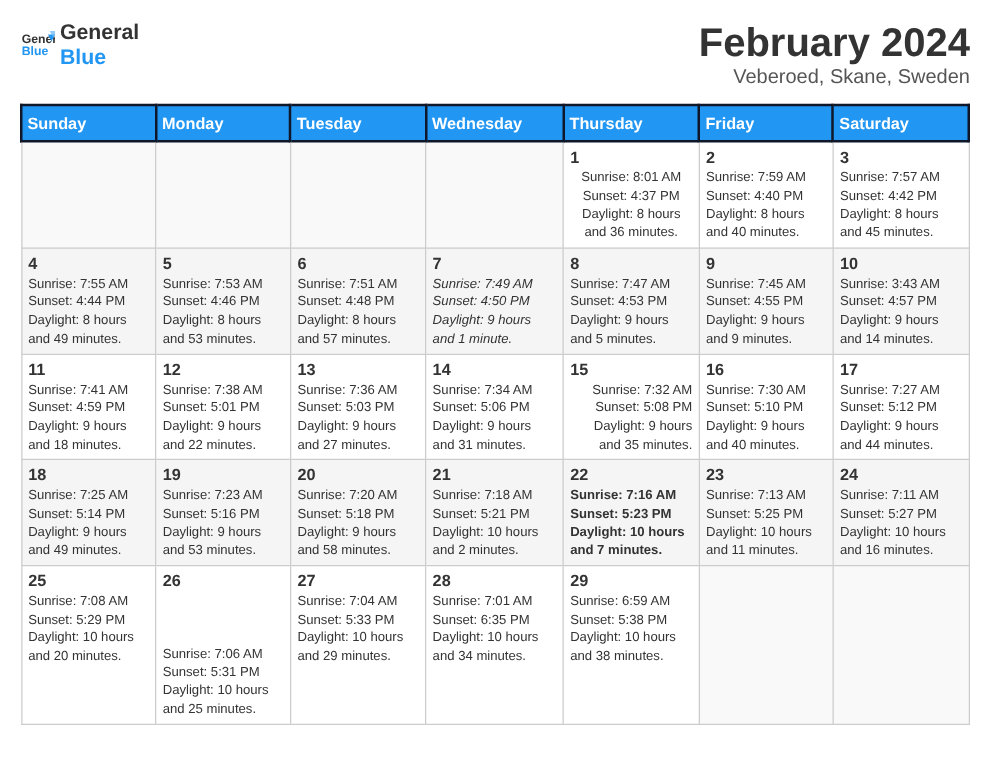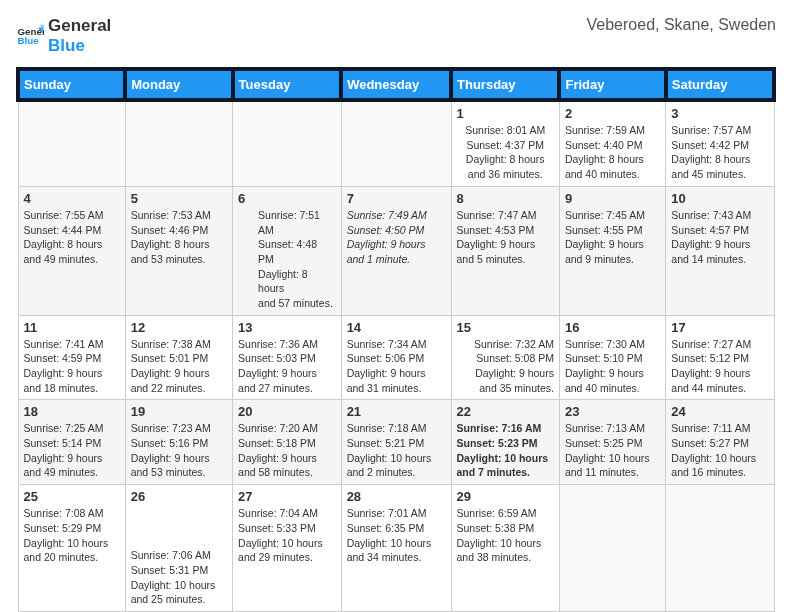--- a/index.html
+++ b/index.html
@@ -42,21 +42,21 @@
       border-collapse: collapse;
       font-size: 11px;
     }
     thead tr th {
       background: #2196F3;
       color: #fff;
       padding: 6px 4px;
       text-align: left;
       font-size: 13px;
       font-weight: bold;
-      border: 4px solid #0f172a;
+      border: 2px solid #0f172a;
     }
     tbody tr td {
       border: 1px solid #ccc;
       padding: 4px 5px;
       vertical-align: top;
       width: 113px;
       min-height: 80px;
       height: 80px;
       background: #fff;
     }
@@ -89,20 +89,21 @@
       <text x="2" y="32" font-size="14" font-weight="bold" fill="#2196F3">Blue</text>
       <polygon points="32,8 40,8 36,16" fill="#2196F3"></polygon>
       <polygon points="34,4 42,4 38,12" fill="#64B5F6" opacity="0.7"></polygon>
     </svg>
     <div style="display:flex;flex-direction:column;line-height:1.15;">
       <span style="font-size:17px;font-weight:bold;color:#333;">General</span>
       <span style="font-size:17px;font-weight:bold;color:#2196F3;">Blue</span>
     </div>
   </div>
   <div class="title-area">
+    <div class="main-title">February 2024</div>
     <div class="subtitle">Veberoed, Skane, Sweden</div>
   </div>
 </div>
 
 <table>
   <thead>
     <tr>
     <th>Sunday</th>
         <th>Monday</th>
         <th>Tuesday</th>
@@ -150,21 +151,21 @@
         </td>
         <td>
           <span class="day-num">5</span>
           <div class="day-info" style="white-space: pre-line;">Sunrise: 7:53 AM
 Sunset: 4:46 PM
 Daylight: 8 hours
 and 53 minutes.</div>
         </td>
         <td>
           <span class="day-num">6</span>
-          <div class="day-info" style="white-space: pre-line; margin-left: 20px;">Sunrise: 7:51 AM
+          <div class="day-info" style="white-space: pre-line;">Sunrise: 7:51 AM
 Sunset: 4:48 PM
 Daylight: 8 hours
 and 57 minutes.</div>
         </td>
         <td>
           <span class="day-num">7</span>
           <div class="day-info" style="white-space: pre-line; font-style: italic;">Sunrise: 7:49 AM
 Sunset: 4:50 PM
 Daylight: 9 hours
 and 1 minute.</div>
@@ -178,21 +179,21 @@
         </td>
         <td>
           <span class="day-num">9</span>
           <div class="day-info" style="white-space: pre-line;">Sunrise: 7:45 AM
 Sunset: 4:55 PM
 Daylight: 9 hours
 and 9 minutes.</div>
         </td>
         <td>
           <span class="day-num">10</span>
-          <div class="day-info" style="white-space: pre-line;">Sunrise: 7:43 AM
+          <div class="day-info" style="white-space: pre-line;">Sunrise: 3:43 AM
 Sunset: 4:57 PM
 Daylight: 9 hours
 and 14 minutes.</div>
         </td>
       </tr>
       <tr>
         <td>
           <span class="day-num">11</span>
           <div class="day-info" style="white-space: pre-line;">Sunrise: 7:41 AM
 Sunset: 4:59 PM

